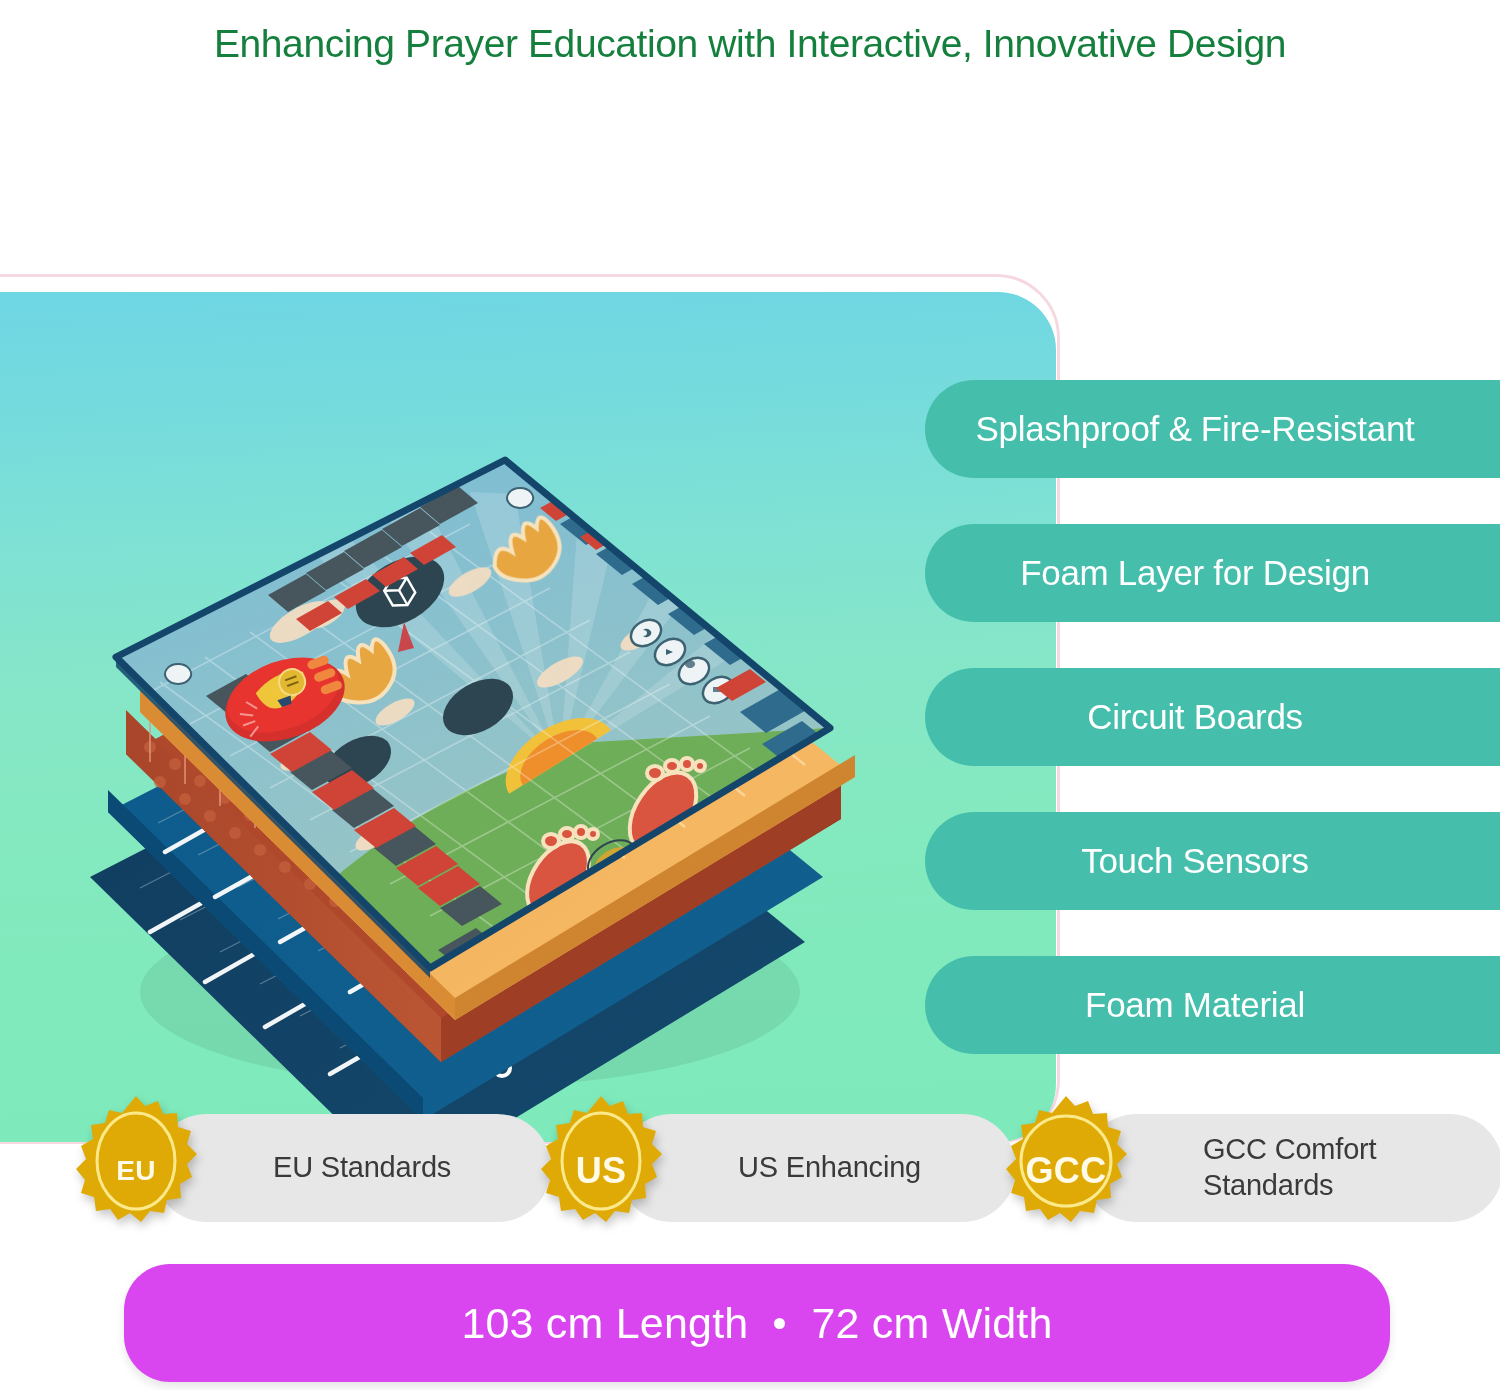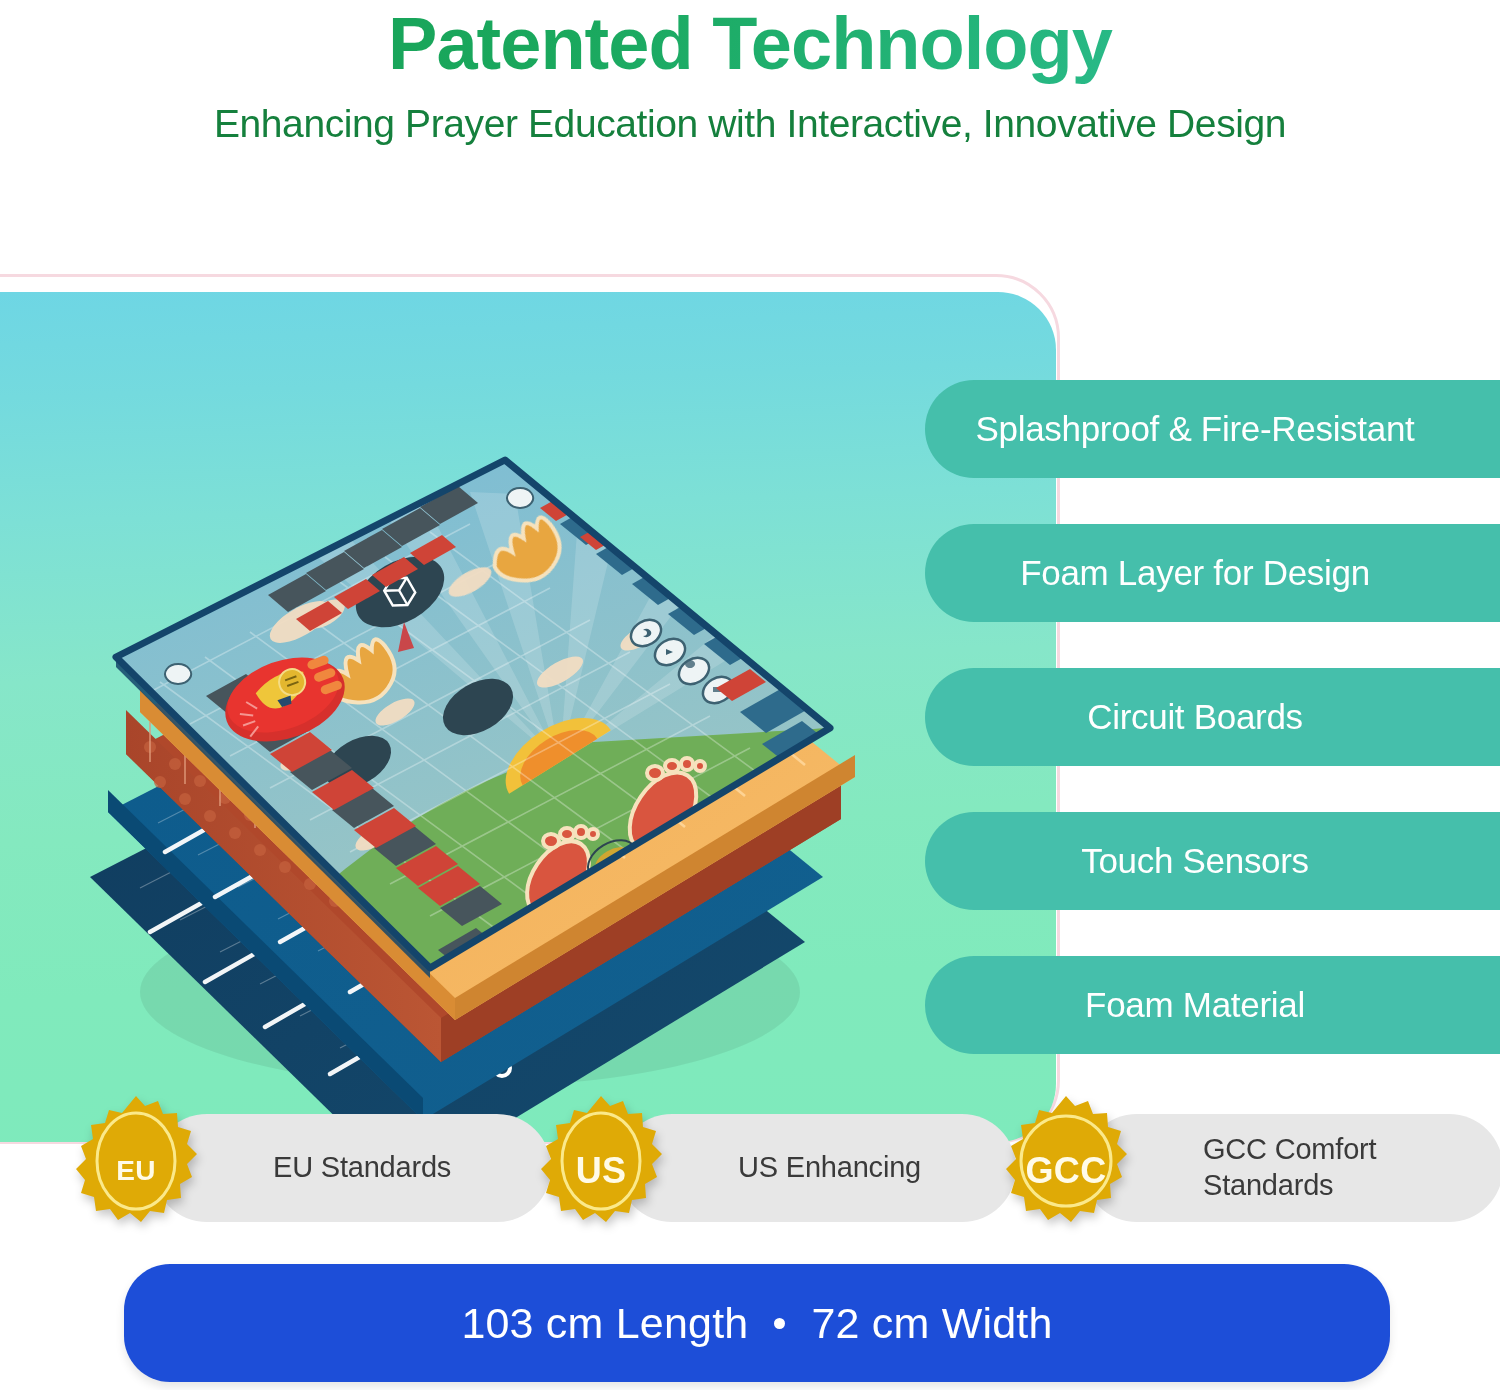--- a/index.html
+++ b/index.html
@@ -138,21 +138,21 @@
     color:#fffbe8;
     font-weight:bold;
     letter-spacing:0.3px;
   }
 
   
   .dim-bar {
     position:absolute;
     left:124px; top:1264px;
     width:1266px; height:118px;
-    background:#1d4ed8;
+    background:#d946ef;
     border-radius:46px;
     display:flex;
     align-items:center;
     justify-content:center;
     box-shadow:0 5px 10px rgba(0,0,0,0.10);
   }
   .dim-text {
     color:#ffffff;
     font-size:43px;
     letter-spacing:0.2px;
@@ -165,21 +165,20 @@
     width:11px; height:11px;
     background:#ffffff;
     border-radius:50%;
     display:inline-block;
   }
 </style>
 </head>
 <body>
 
 <div class="header">
-  <div class="title">Patented Technology</div>
   <div class="subtitle">Enhancing Prayer Education with Interactive, Innovative Design</div>
 </div>
 
 <div class="card-wrap">
 
   <div class="pink-outline"></div>
 
   <div class="panel">
 
     <svg class="illus" viewBox="0 0 1056 850">

